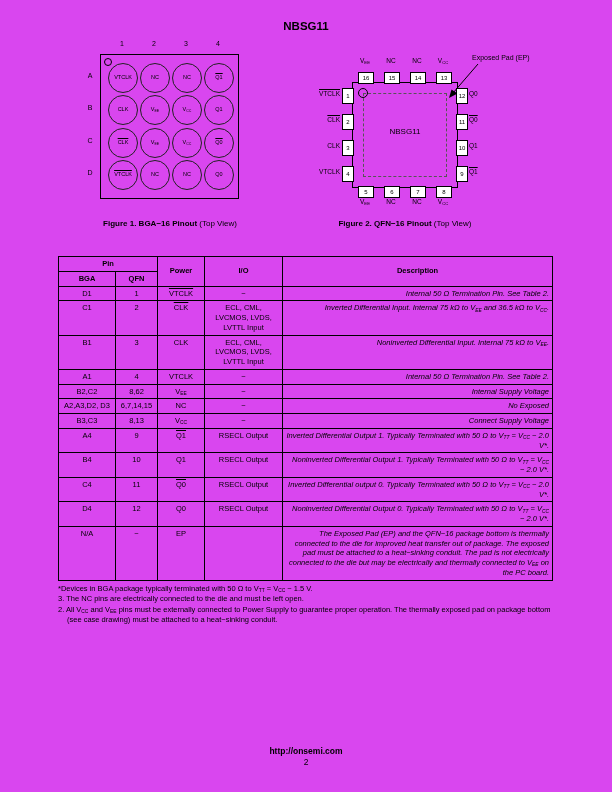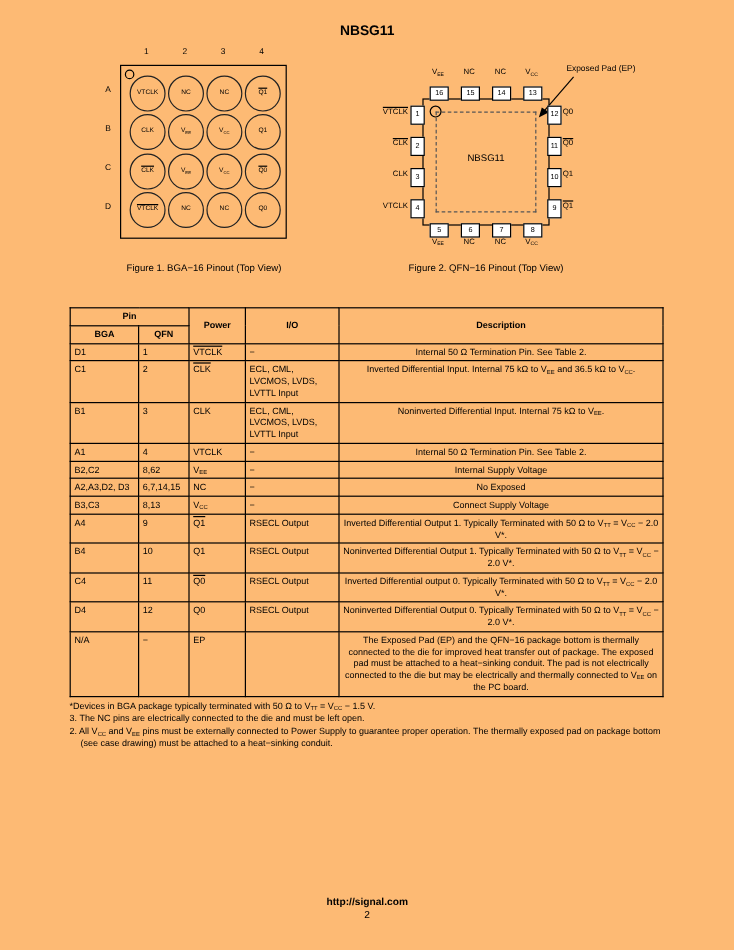--- a/index.html
+++ b/index.html
@@ -1,20 +1,20 @@
 <!DOCTYPE html>
 <html><head>
 <meta charset="utf-8">
 <style>
   html,body{margin:0;padding:0;background:#888;}
   .page{
-    position:relative;width:612px;height:792px;margin:0 auto;background:#fdba74;
+    position:relative;width:612px;height:792px;margin:0 auto;background:#d946ef;
     font-family:"Liberation Sans",sans-serif;color:#000;overflow:hidden;
   }
-  .b{font-weight:normal;}
+  .b{font-weight:bold;}
   .ov{text-decoration:overline;}
   sub{font-size:0.65em;line-height:0;vertical-align:baseline;position:relative;top:0.3em;}
 
   .doc-title{position:absolute;top:20px;left:0;right:0;text-align:center;font-size:11.5px;font-weight:bold;}
 
   
   .bga-fig{position:absolute;left:85px;top:40px;width:175px;height:170px;}
   .bga-box{position:absolute;left:15px;top:14px;width:137px;height:143px;border:1px solid #000;}
   .bga-corner{position:absolute;left:3px;top:3px;width:6px;height:6px;border:1px solid #000;border-radius:50%;}
   .bga-colnum{position:absolute;width:16px;text-align:center;font-size:7px;top:0;}
@@ -44,22 +44,22 @@
   .cap1{left:75px;top:219px;width:190px;}
   .cap2{left:310px;top:219px;width:190px;}
 
   
   .table-area{position:absolute;left:58px;top:256px;width:500px;}
   .table-title{font-size:8px;font-weight:bold;margin-bottom:4px;}
   table.pin-table{border-collapse:collapse;table-layout:fixed;width:494px;font-size:7.5px;line-height:1.3;}
   .pin-table th,.pin-table td{border:1px solid #000;padding:2px 3px;}
   .pin-table th{font-weight:bold;text-align:center;vertical-align:middle;}
   .pin-table td{vertical-align:top;}
-  .pin-table td.c{}
-  .pin-table td.l{text-align:center;}
+  .pin-table td.c{text-align:center;}
+  .pin-table td.l{text-align:right;font-style:italic;}
 
   .footnotes{margin-top:3px;font-size:7.5px;line-height:1.4;}
   .fn{padding-left:9px;text-indent:-9px;}
 
   
   .footer{position:absolute;left:0;right:0;top:746px;text-align:center;font-size:8.5px;}
   .footer-url{font-weight:bold;}
   .footer-page{margin-top:1px;}
 </style>
 </head>
@@ -269,17 +269,17 @@
         </tbody>
     </table>
     <div class="footnotes">
       <div class="fn">*Devices in BGA package typically terminated with 50 Ω to V<sub>TT</sub> = V<sub>CC</sub> − 1.5 V.</div>
       <div class="fn">3. The NC pins are electrically connected to the die and must be left open.</div>
       <div class="fn">2. All V<sub>CC</sub> and V<sub>EE</sub> pins must be externally connected to Power Supply to guarantee proper operation. The thermally exposed pad on package bottom (see case drawing) must be attached to a heat−sinking conduit.</div>
     </div>
   </div>
 
   <div class="footer">
-    <div class="footer-url">http://signal.com</div>
+    <div class="footer-url">http://onsemi.com</div>
     <div class="footer-page">2</div>
   </div>
 
 </div>
 
 </body></html>

